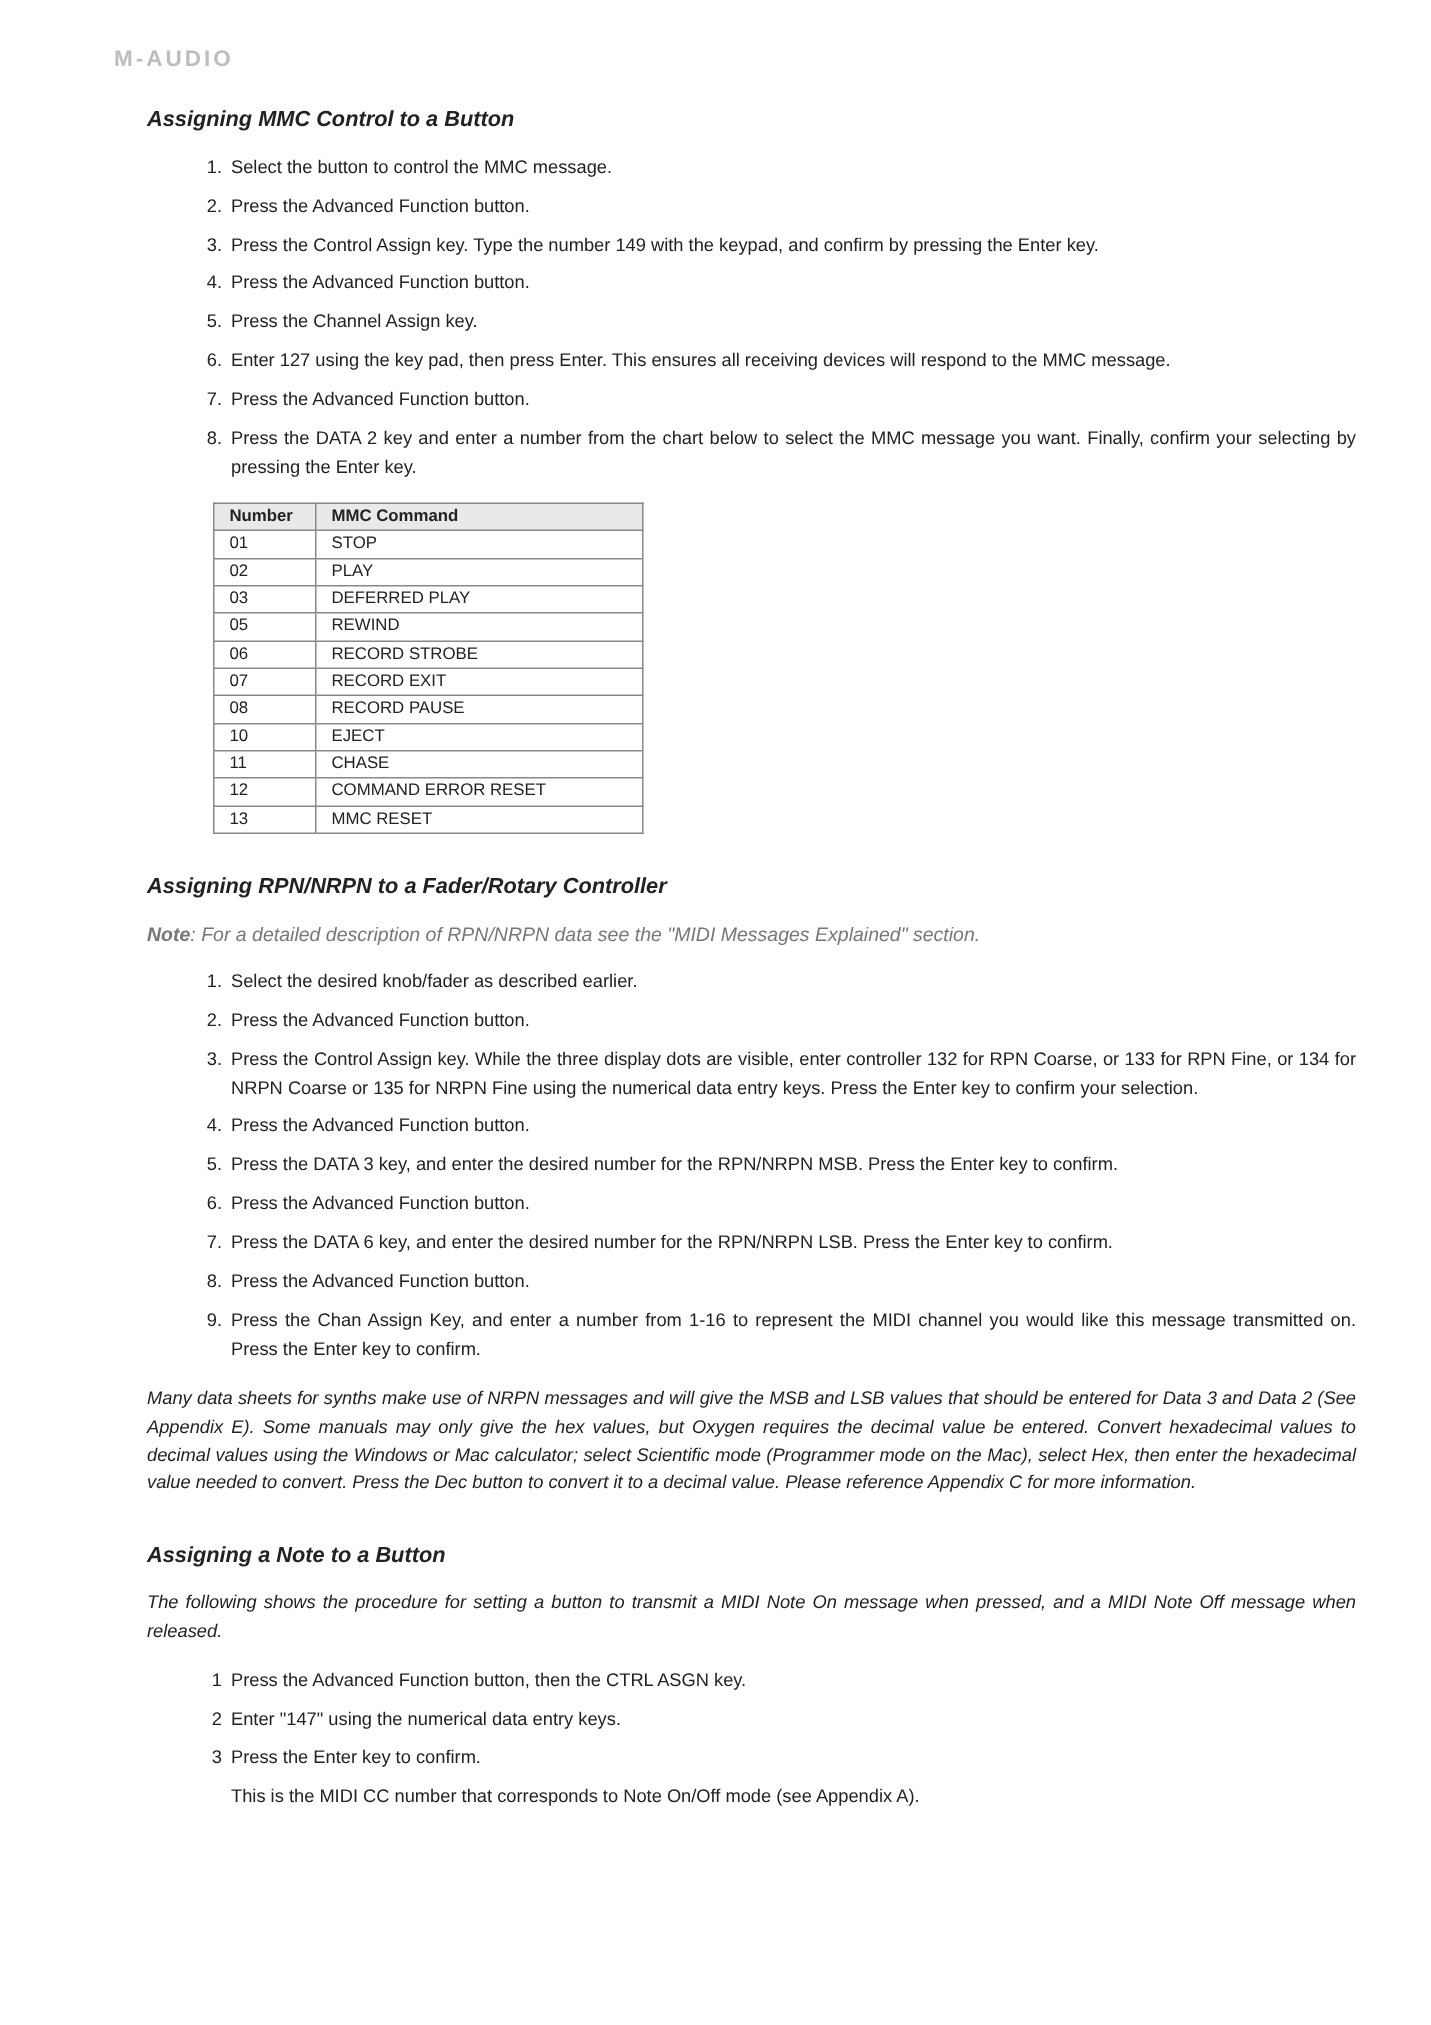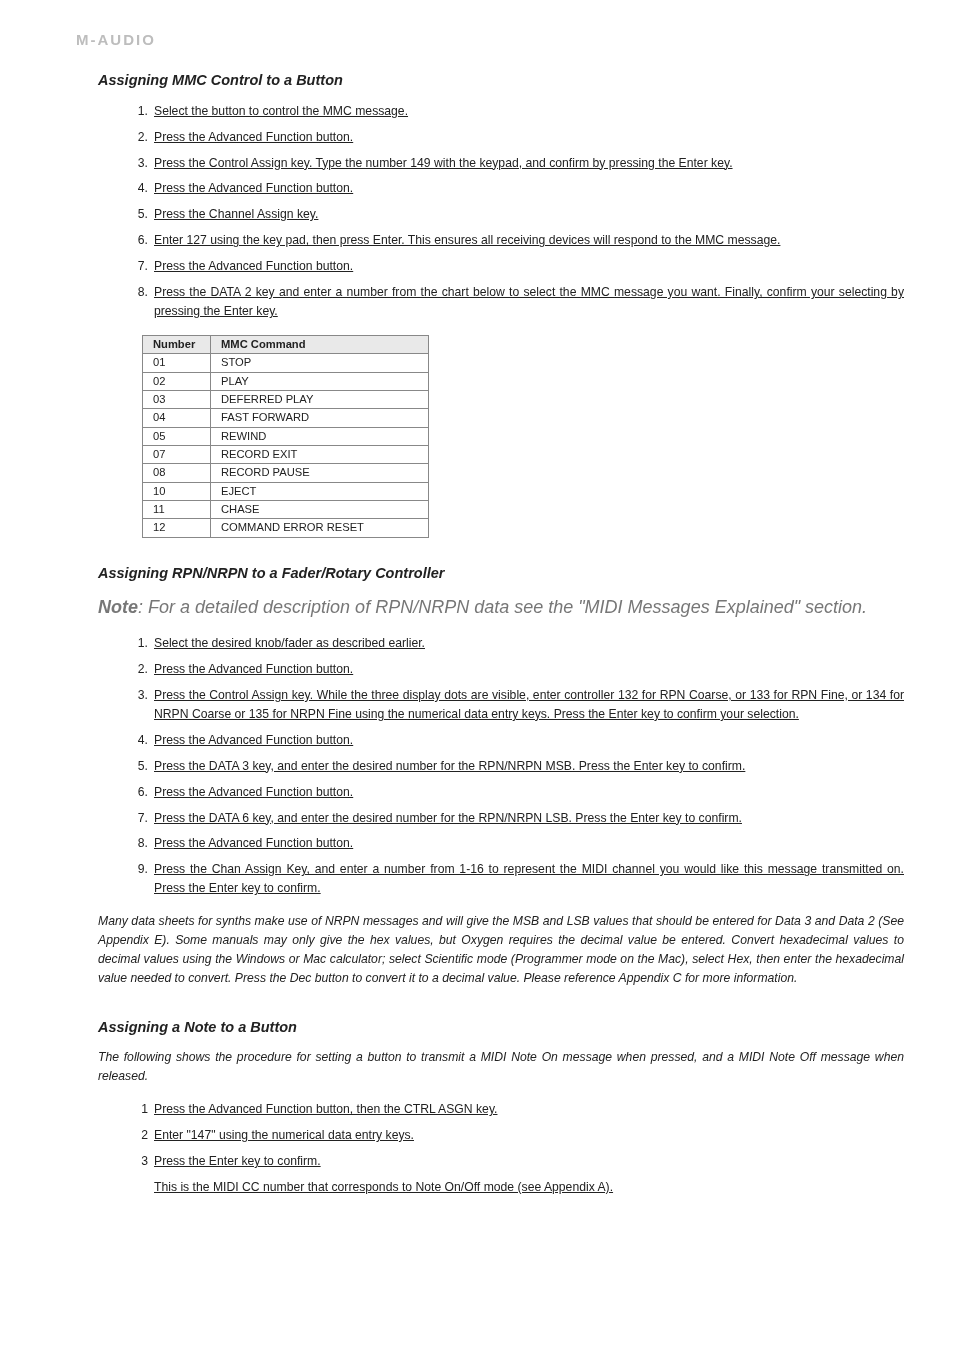--- a/index.html
+++ b/index.html
@@ -36,26 +36,26 @@
     display: flex;
     margin-bottom: 7px;
     text-align: justify;
   }
   ol.steps > li .num {
     width: 22px;
     flex: 0 0 22px;
     text-align: right;
     padding-right: 6px;
   }
-  ol.steps > li .txt { flex: 1; text-decoration: underline; }
+  ol.steps > li .txt { flex: 1; }
   .note {
     font-style: italic;
     color: #777;
     margin: 6px 0 12px 62px;
-    font-size: 18px;
+    font-size: 13px;
   }
   .note b { font-weight: 700; }
   .para {
     margin: 10px 0 14px 62px;
     padding-right: 14px;
     text-align: justify;
     font-style: italic;
   }
   table.mmc {
     border-collapse: collapse;
@@ -130,46 +130,50 @@
       </tr>
       <tr>
         <td>02</td>
         <td>PLAY</td>
       </tr>
       <tr>
         <td>03</td>
         <td>DEFERRED PLAY</td>
       </tr>
       <tr>
-        <td>04</td>
-        <td>FAST FORWARD</td>
-      </tr>
-      <tr>
         <td>05</td>
         <td>REWIND</td>
       </tr>
       <tr>
+        <td>06</td>
+        <td>RECORD STROBE</td>
+      </tr>
+      <tr>
         <td>07</td>
         <td>RECORD EXIT</td>
       </tr>
       <tr>
         <td>08</td>
         <td>RECORD PAUSE</td>
       </tr>
       <tr>
         <td>10</td>
         <td>EJECT</td>
       </tr>
       <tr>
         <td>11</td>
         <td>CHASE</td>
       </tr>
       <tr>
         <td>12</td>
         <td>COMMAND ERROR RESET</td>
+      </tr>
+      <tr>
+        <td>13</td>
+        <td>MMC RESET</td>
       </tr>
     </tbody>
 </table>
 
 <div class="sec-heading">Assigning RPN/NRPN to a Fader/Rotary Controller</div>
 <div class="note">
   <b>Note</b><span>: For a detailed description of RPN/NRPN data see the "MIDI Messages Explained" section.</span>
 </div>
 <ol class="steps">
   <li>

